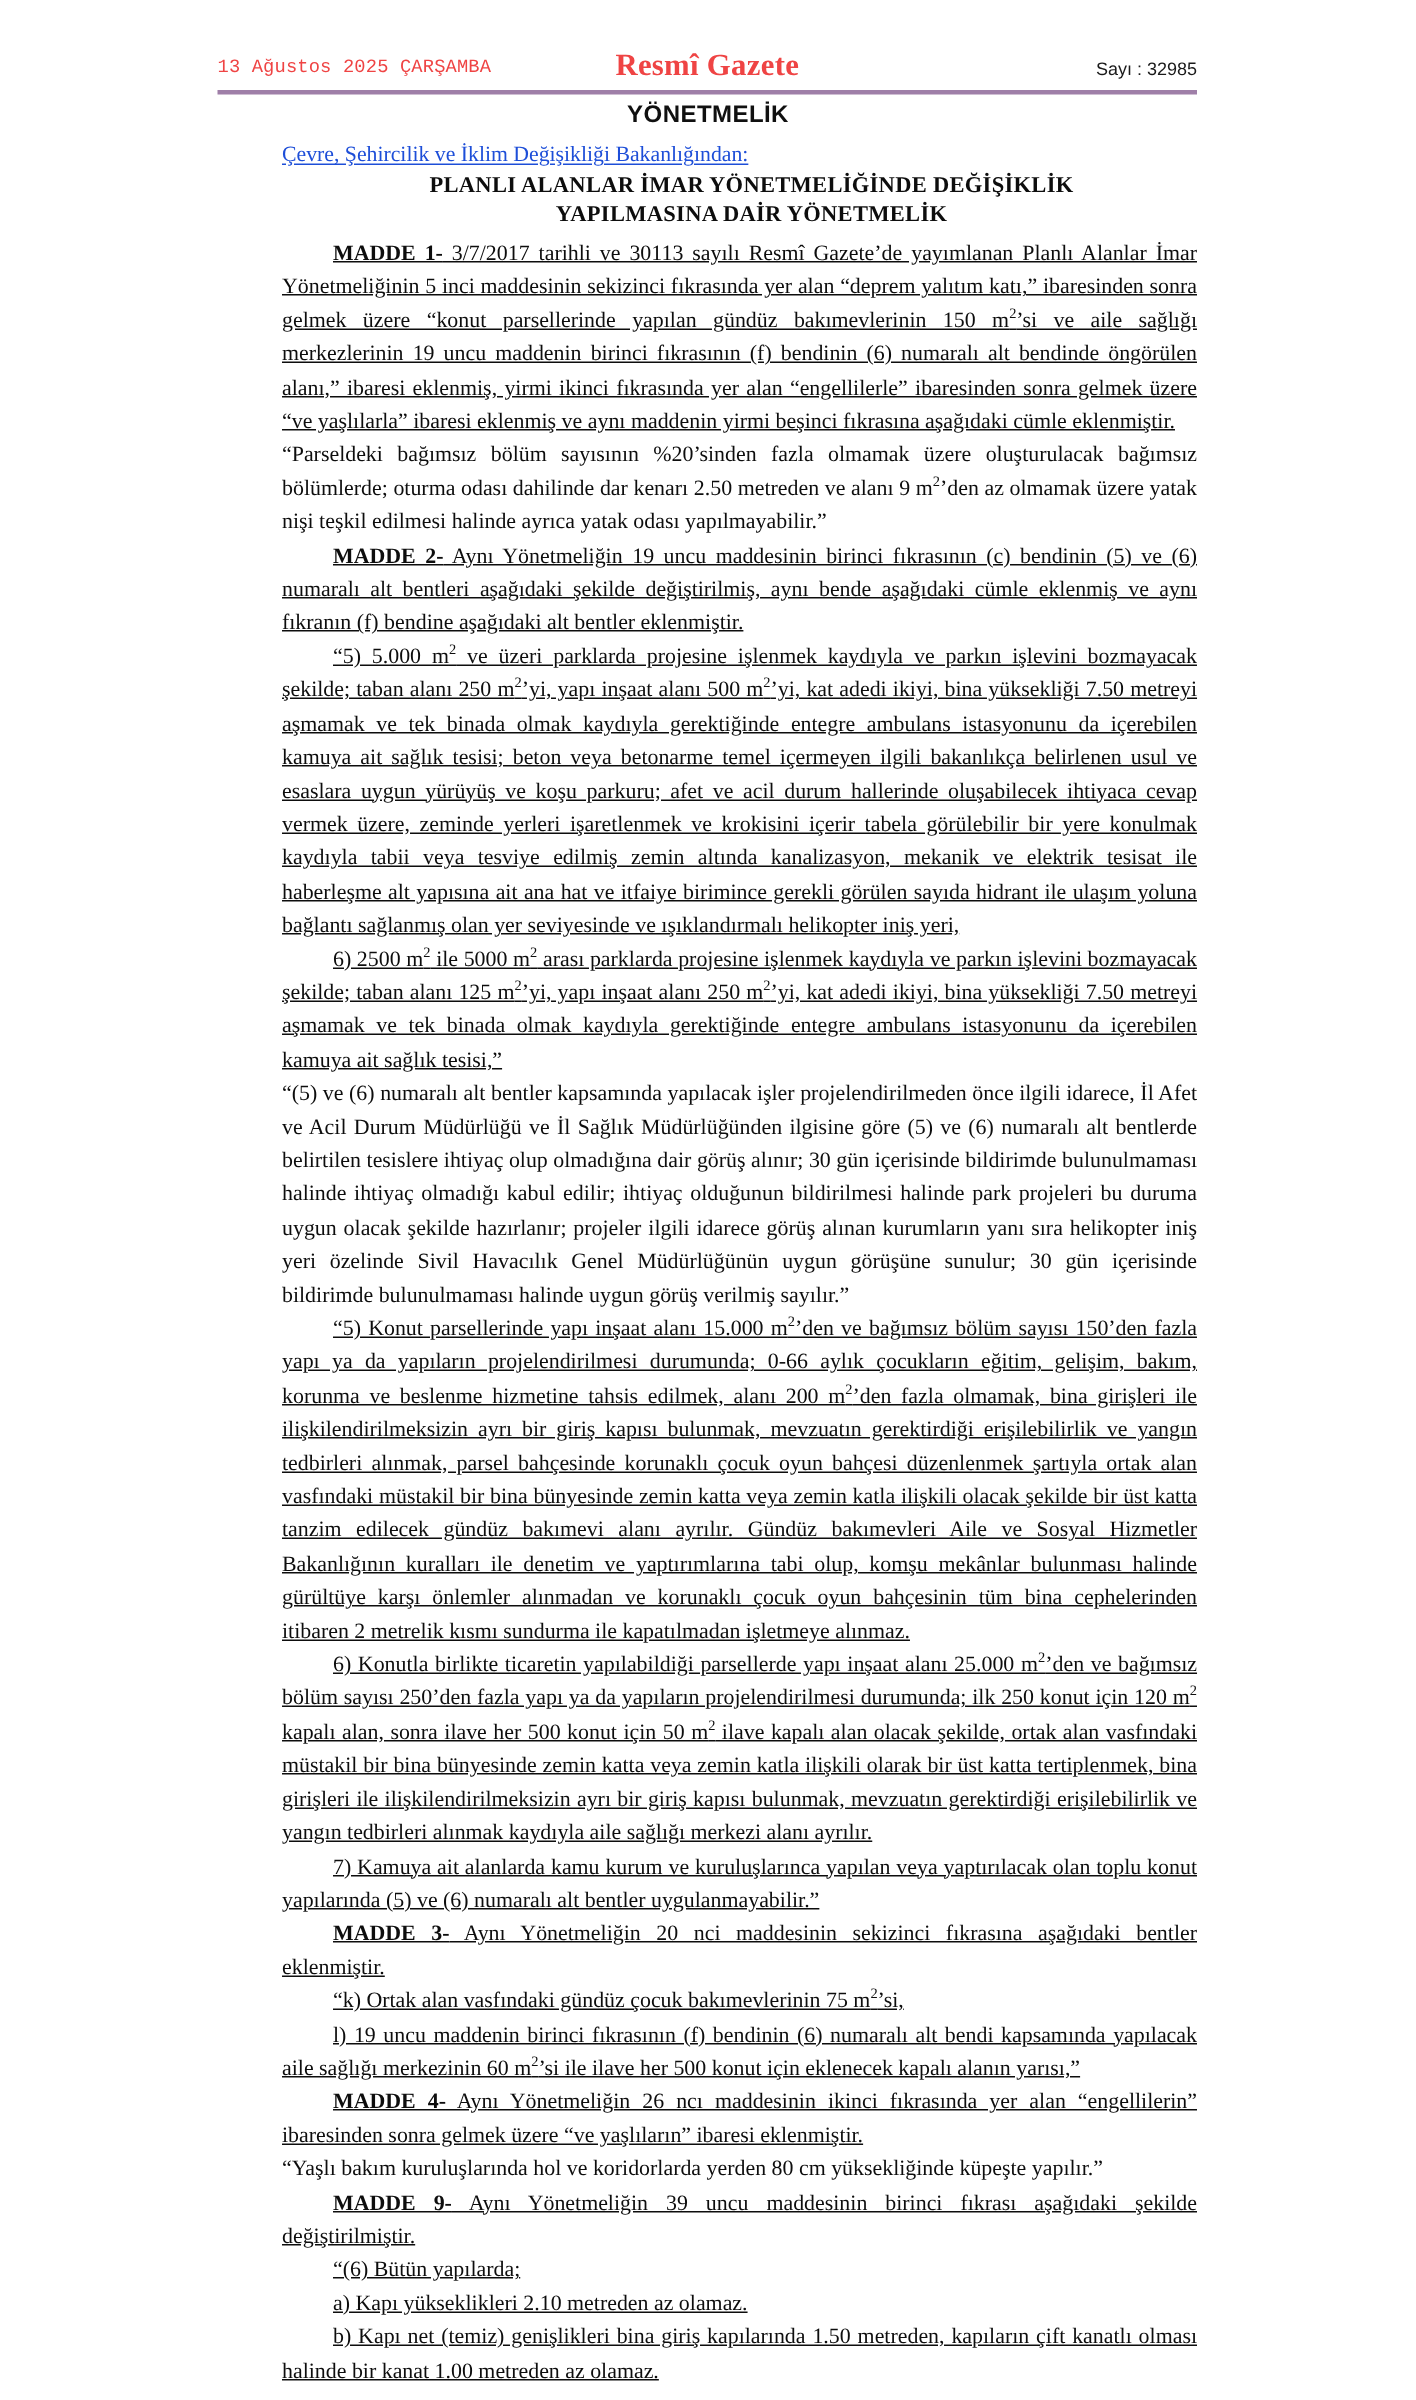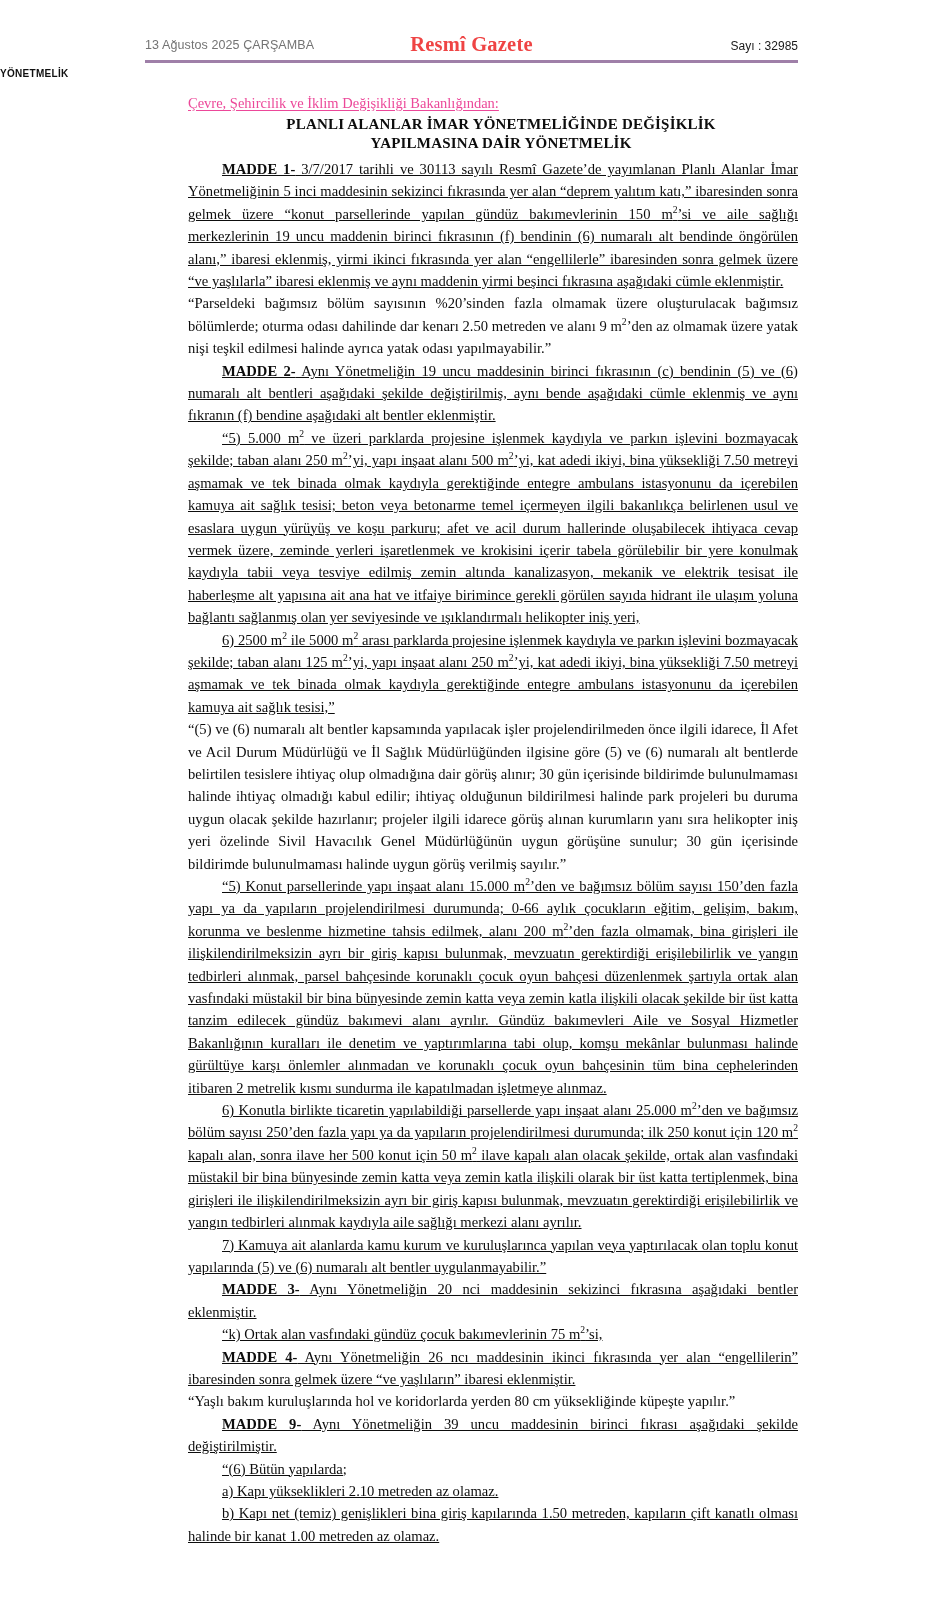--- a/index.html
+++ b/index.html
@@ -28,24 +28,24 @@
     position: absolute;
     left: 145px;
     top: 36px;
     width: 653px;
     height: 26px;
   }
   .masthead-date {
     position: absolute;
     left: 0;
     top: 2px;
-    font-family: Liberation Sans, sans-serif;
+    font-family: Liberation Mono, monospace;
     font-size: 12.5px;
     letter-spacing: .1px;
-    color: #737373;
+    color: #ef4444;
     white-space: nowrap;
   }
   .masthead-title {
     position: absolute;
     left: 0;
     right: 0;
     top: -3px;
     text-align: center;
     font-family: "Liberation Serif", "DejaVu Serif", serif;
     font-weight: bold;
@@ -69,36 +69,36 @@
     width: 653px;
     height: 3px;
     background: #9f7fa8;
   }
 
   
   .kind {
     position: absolute;
     left: 0; right: 0;
     top: 68px;
-    text-align: left;
+    text-align: center;
     font-family: "Liberation Sans", "DejaVu Sans", sans-serif;
     font-weight: bold;
-    font-size: 10px;
+    font-size: 16px;
     letter-spacing: .3px;
     color: #101010;
   }
 
   .issuer {
     position: absolute;
     left: 188px;
     top: 95px;
     font-size: 14.5px;
     text-decoration: underline;
     text-underline-offset: 2px;
-    color: #ec4899;
+    color: #1d4ed8;
   }
 
   .doc-title {
     position: absolute;
     left: 188px;
     right: 130px;
     top: 115px;
     text-align: center;
     font-weight: bold;
     font-size: 15px;
@@ -157,20 +157,21 @@
       <p class="noind">“Parseldeki bağımsız bölüm sayısının %20’sinden fazla olmamak üzere oluşturulacak bağımsız bölümlerde; oturma odası dahilinde dar kenarı 2.50 metreden ve alanı 9 m<sup>2</sup>’den az olmamak üzere yatak nişi teşkil edilmesi halinde ayrıca yatak odası yapılmayabilir.”</p>
       <p class="ind"><span class="b">MADDE 2-</span> Aynı Yönetmeliğin 19 uncu maddesinin birinci fıkrasının (c) bendinin (5) ve (6) numaralı alt bentleri aşağıdaki şekilde değiştirilmiş, aynı bende aşağıdaki cümle eklenmiş ve aynı fıkranın (f) bendine aşağıdaki alt bentler eklenmiştir.</p>
       <p class="ind">“5) 5.000 m<sup>2</sup> ve üzeri parklarda projesine işlenmek kaydıyla ve parkın işlevini bozmayacak şekilde; taban alanı 250 m<sup>2</sup>’yi, yapı inşaat alanı 500 m<sup>2</sup>’yi, kat adedi ikiyi, bina yüksekliği 7.50 metreyi aşmamak ve tek binada olmak kaydıyla gerektiğinde entegre ambulans istasyonunu da içerebilen kamuya ait sağlık tesisi; beton veya betonarme temel içermeyen ilgili bakanlıkça belirlenen usul ve esaslara uygun yürüyüş ve koşu parkuru; afet ve acil durum hallerinde oluşabilecek ihtiyaca cevap vermek üzere, zeminde yerleri işaretlenmek ve krokisini içerir tabela görülebilir bir yere konulmak kaydıyla tabii veya tesviye edilmiş zemin altında kanalizasyon, mekanik ve elektrik tesisat ile haberleşme alt yapısına ait ana hat ve itfaiye birimince gerekli görülen sayıda hidrant ile ulaşım yoluna bağlantı sağlanmış olan yer seviyesinde ve ışıklandırmalı helikopter iniş yeri,</p>
       <p class="ind">6) 2500 m<sup>2</sup> ile 5000 m<sup>2</sup> arası parklarda projesine işlenmek kaydıyla ve parkın işlevini bozmayacak şekilde; taban alanı 125 m<sup>2</sup>’yi, yapı inşaat alanı 250 m<sup>2</sup>’yi, kat adedi ikiyi, bina yüksekliği 7.50 metreyi aşmamak ve tek binada olmak kaydıyla gerektiğinde entegre ambulans istasyonunu da içerebilen kamuya ait sağlık tesisi,”</p>
       <p class="noind">“(5) ve (6) numaralı alt bentler kapsamında yapılacak işler projelendirilmeden önce ilgili idarece, İl Afet ve Acil Durum Müdürlüğü ve İl Sağlık Müdürlüğünden ilgisine göre (5) ve (6) numaralı alt bentlerde belirtilen tesislere ihtiyaç olup olmadığına dair görüş alınır; 30 gün içerisinde bildirimde bulunulmaması halinde ihtiyaç olmadığı kabul edilir; ihtiyaç olduğunun bildirilmesi halinde park projeleri bu duruma uygun olacak şekilde hazırlanır; projeler ilgili idarece görüş alınan kurumların yanı sıra helikopter iniş yeri özelinde Sivil Havacılık Genel Müdürlüğünün uygun görüşüne sunulur; 30 gün içerisinde bildirimde bulunulmaması halinde uygun görüş verilmiş sayılır.”</p>
       <p class="ind">“5) Konut parsellerinde yapı inşaat alanı 15.000 m<sup>2</sup>’den ve bağımsız bölüm sayısı 150’den fazla yapı ya da yapıların projelendirilmesi durumunda; 0-66 aylık çocukların eğitim, gelişim, bakım, korunma ve beslenme hizmetine tahsis edilmek, alanı 200 m<sup>2</sup>’den fazla olmamak, bina girişleri ile ilişkilendirilmeksizin ayrı bir giriş kapısı bulunmak, mevzuatın gerektirdiği erişilebilirlik ve yangın tedbirleri alınmak, parsel bahçesinde korunaklı çocuk oyun bahçesi düzenlenmek şartıyla ortak alan vasfındaki müstakil bir bina bünyesinde zemin katta veya zemin katla ilişkili olacak şekilde bir üst katta tanzim edilecek gündüz bakımevi alanı ayrılır. Gündüz bakımevleri Aile ve Sosyal Hizmetler Bakanlığının kuralları ile denetim ve yaptırımlarına tabi olup, komşu mekânlar bulunması halinde gürültüye karşı önlemler alınmadan ve korunaklı çocuk oyun bahçesinin tüm bina cephelerinden itibaren 2 metrelik kısmı sundurma ile kapatılmadan işletmeye alınmaz.</p>
       <p class="ind">6) Konutla birlikte ticaretin yapılabildiği parsellerde yapı inşaat alanı 25.000 m<sup>2</sup>’den ve bağımsız bölüm sayısı 250’den fazla yapı ya da yapıların projelendirilmesi durumunda; ilk 250 konut için 120 m<sup>2</sup> kapalı alan, sonra ilave her 500 konut için 50 m<sup>2</sup> ilave kapalı alan olacak şekilde, ortak alan vasfındaki müstakil bir bina bünyesinde zemin katta veya zemin katla ilişkili olarak bir üst katta tertiplenmek, bina girişleri ile ilişkilendirilmeksizin ayrı bir giriş kapısı bulunmak, mevzuatın gerektirdiği erişilebilirlik ve yangın tedbirleri alınmak kaydıyla aile sağlığı merkezi alanı ayrılır.</p>
       <p class="ind">7) Kamuya ait alanlarda kamu kurum ve kuruluşlarınca yapılan veya yaptırılacak olan toplu konut yapılarında (5) ve (6) numaralı alt bentler uygulanmayabilir.”</p>
       <p class="ind"><span class="b">MADDE 3-</span> Aynı Yönetmeliğin 20 nci maddesinin sekizinci fıkrasına aşağıdaki bentler eklenmiştir.</p>
       <p class="ind">“k) Ortak alan vasfındaki gündüz çocuk bakımevlerinin 75 m<sup>2</sup>’si,</p>
+      <p class="ind">l) 19 uncu maddenin birinci fıkrasının (f) bendinin (6) numaralı alt bendi kapsamında yapılacak aile sağlığı merkezinin 60 m<sup>2</sup>’si ile ilave her 500 konut için eklenecek kapalı alanın yarısı,”</p>
       <p class="ind"><span class="b">MADDE 4-</span> Aynı Yönetmeliğin 26 ncı maddesinin ikinci fıkrasında yer alan “engellilerin” ibaresinden sonra gelmek üzere “ve yaşlıların” ibaresi eklenmiştir.</p>
       <p class="noind">“Yaşlı bakım kuruluşlarında hol ve koridorlarda yerden 80 cm yüksekliğinde küpeşte yapılır.”</p>
       <p class="ind"><span class="b">MADDE 9-</span> Aynı Yönetmeliğin 39 uncu maddesinin birinci fıkrası aşağıdaki şekilde değiştirilmiştir.</p>
       <p class="ind">“(6) Bütün yapılarda;</p>
       <p class="ind">a) Kapı yükseklikleri 2.10 metreden az olamaz.</p>
       <p class="ind">b) Kapı net (temiz) genişlikleri bina giriş kapılarında 1.50 metreden, kapıların çift kanatlı olması halinde bir kanat 1.00 metreden az olamaz.</p>
     </div>
 
 </div>
 

